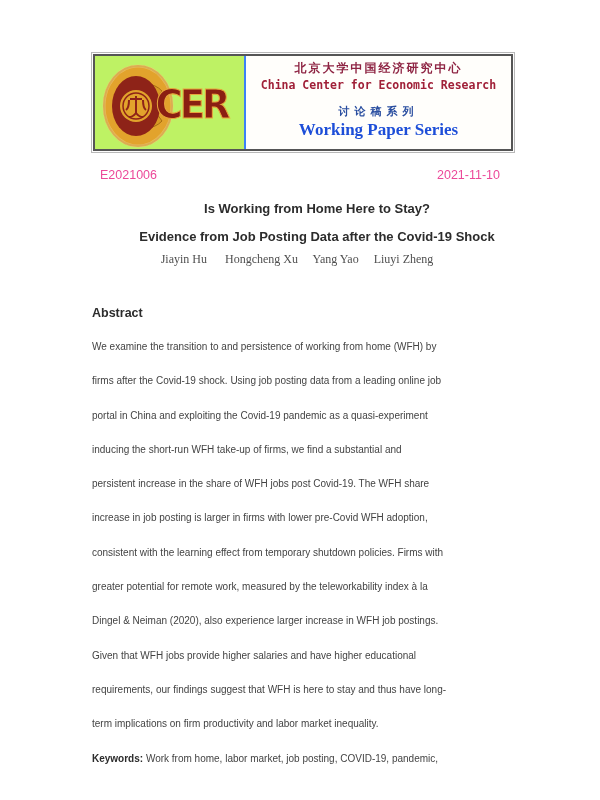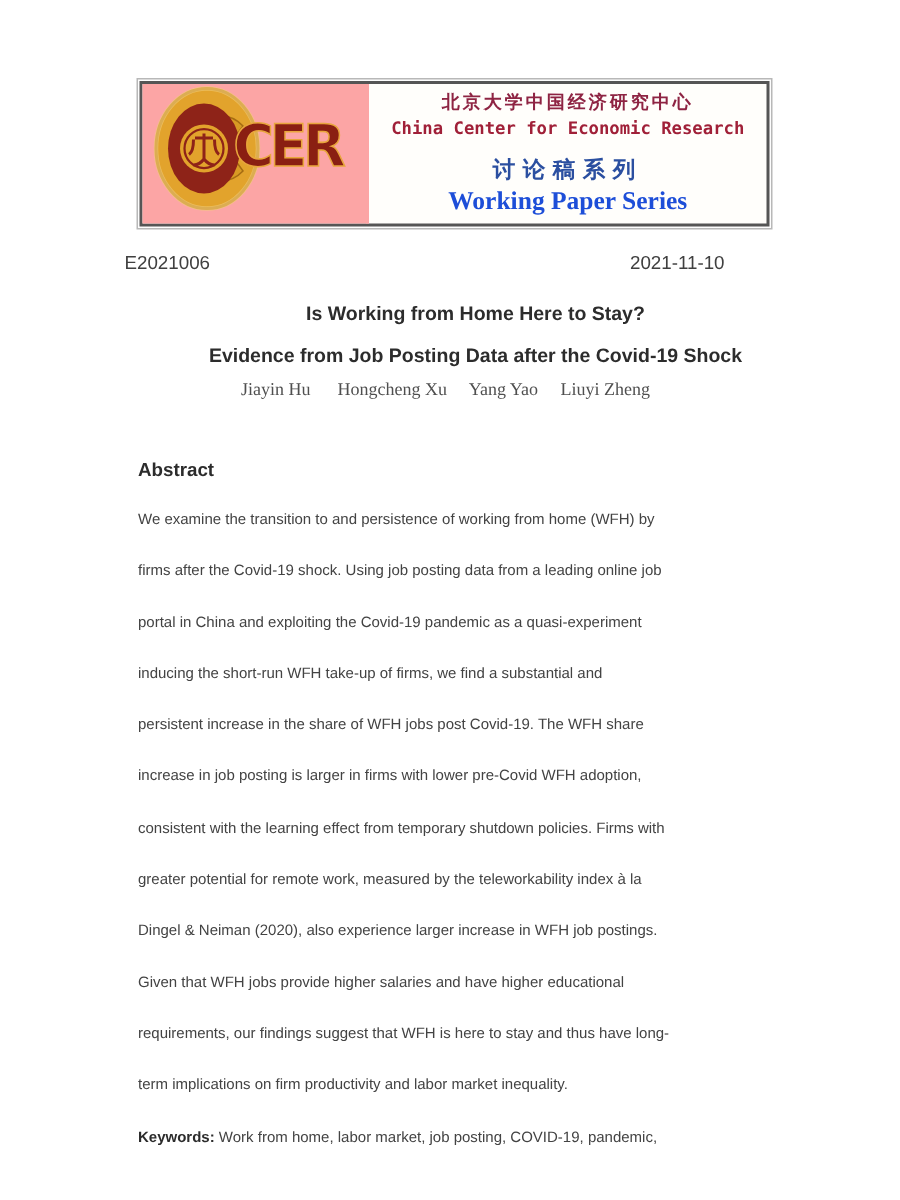--- a/index.html
+++ b/index.html
@@ -15,23 +15,23 @@
     position:absolute;left:91px;top:52px;width:424px;height:101px;
     border:1px solid #b8b8b8;background:#fdfdfd;
     padding:1px;box-sizing:border-box;
   }
   .header-inner{
     display:flex;width:100%;height:100%;
     border:2px solid #555;box-sizing:border-box;background:#fffefb;
   }
   .logo-cell{
     width:151px;flex:0 0 151px;
-    border-right:2px solid #fca5a5;box-sizing:border-box;
-    display:flex;align-items:flex-start;justify-content:center;
-    position:relative;background:#fca5a5;
+    border-right:2px solid #3b82f6;box-sizing:border-box;
+    display:flex;align-items:flex-end;justify-content:center;
+    position:relative;background:#bef264;
   }
   .logo-wrap{position:relative;width:140px;height:86px;}
   .logo-svg{position:absolute;left:0;top:0;}
   .logo-letters{
     position:absolute;left:56px;top:20px;
     font-family:"DejaVu Sans", sans-serif;
     font-weight:900;font-size:37px;line-height:44px;
     color:#8a1f12;
     -webkit-text-stroke:1px #e8a63c;
     letter-spacing:-3px;
@@ -46,33 +46,33 @@
     font-size:12px;font-weight:bold;letter-spacing:2px;
     color:#8e2443;white-space:nowrap;
   }
   .en-name{
     font-family:"DejaVu Sans Mono", monospace;
     font-size:11.5px;font-weight:bold;
     color:#a02038;white-space:nowrap;margin-top:1px;
   }
   .cn-series{
     font-family:"Liberation Serif", serif;
-    font-size:15px;font-weight:bold;letter-spacing:5px;
+    font-size:11px;font-weight:bold;letter-spacing:5px;
     color:#2b4fa0;margin-top:12px;white-space:nowrap;
   }
   .en-series{
     font-family:"Liberation Serif", serif;
     font-size:17px;font-weight:bold;
     color:#1d4ed8;margin-top:1px;white-space:nowrap;
   }
   
   .meta-row{
-    position:absolute;left:83px;top:168px;width:400px;height:16px;
+    position:absolute;left:100px;top:168px;width:400px;height:16px;
     display:flex;justify-content:space-between;
-    font-size:12.5px;color:#404040;
+    font-size:12.5px;color:#ec4899;
   }
   
   .title-line{
     position:absolute;left:0;width:600px;text-align:center;
     font-size:13px;font-weight:bold;color:#2c2c2c;white-space:pre;padding-left:17px;
   }
   .title-1{top:201px;}
   .title-2{top:229px;}
   .authors{
     position:absolute;left:0;top:252px;width:594px;text-align:center;

